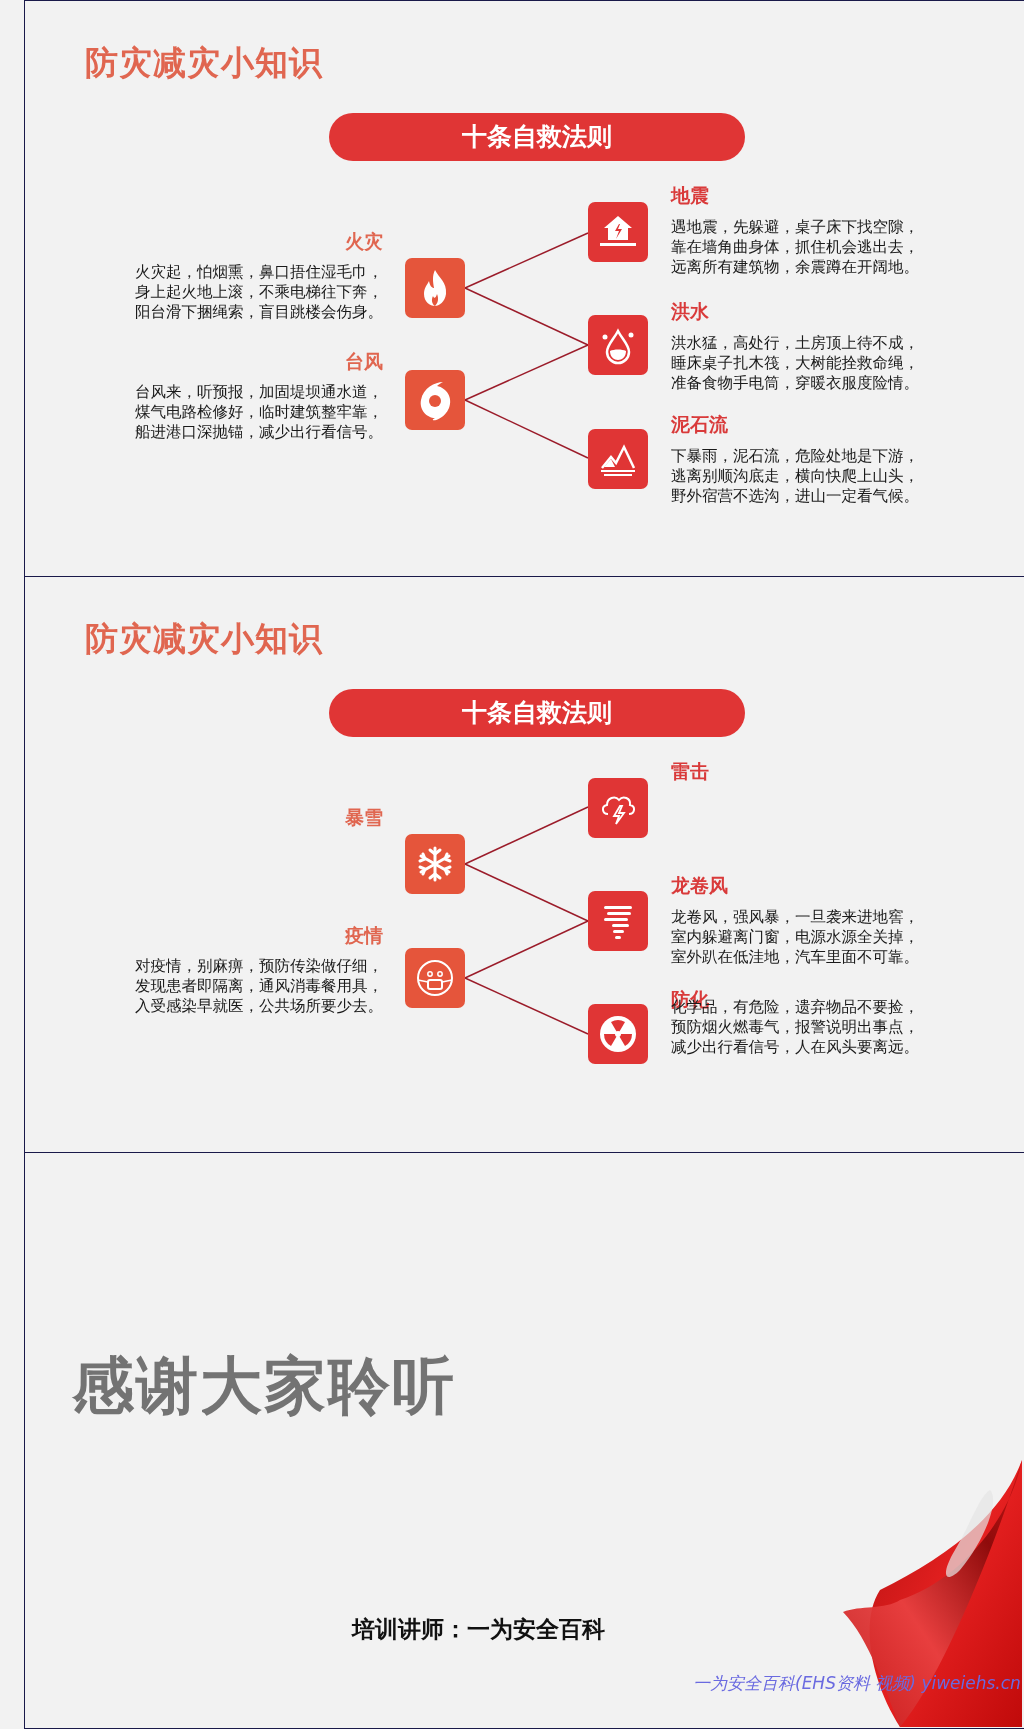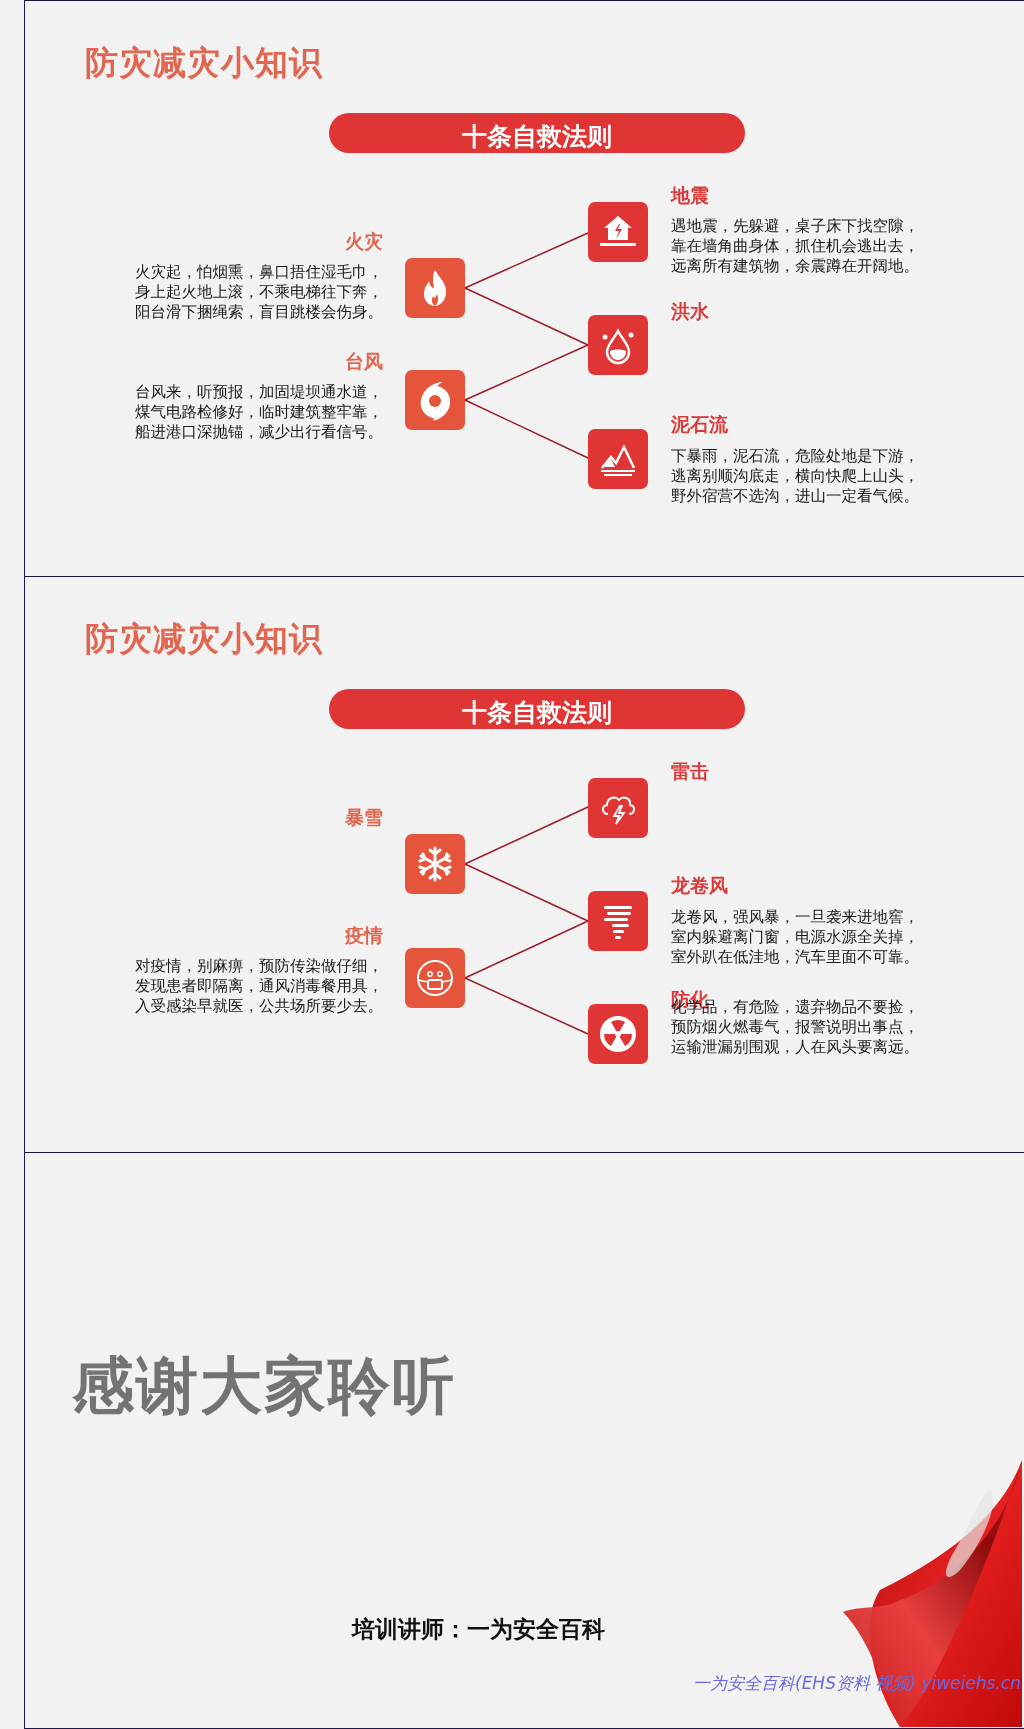--- a/index.html
+++ b/index.html
@@ -2,21 +2,21 @@
 <html><head>
 <meta charset="utf-8">
 <style>
   html, body { margin:0; padding:0; }
   body { width:1024px; height:1729px; background:#f2f2f2; font-family:"DejaVu Sans", sans-serif; position:relative; overflow:hidden; }
   .slide { position:absolute; left:0; width:1022px; background:#f2f2f2; border:1px solid #1a1a4a; overflow:hidden;margin-left:24px; }
   .s1 { top:0; height:575px; }
   .s2 { top:576px; height:575px; }
   .s3 { top:1152px; height:575px; }
   .slide-title { position:absolute; left:60px; top:40px; font-size:33px; font-weight:bold; color:#e06650; letter-spacing:1px; }
-  .pill { position:absolute; left:304px; top:112px; width:416px; height:40px; border-radius:24px; background:#e03535; color:#fff; font-size:25px; font-weight:bold; text-align:center; line-height:48px; }
+  .pill { position:absolute; left:304px; top:112px; width:416px; height:48px; border-radius:24px; background:#e03535; color:#fff; font-size:25px; font-weight:bold; text-align:center; line-height:48px; }
   .lines { position:absolute; left:0; top:0; }
   .icon { position:absolute; width:60px; height:60px; border-radius:7px; display:flex; align-items:center; justify-content:center; }
   .icon.l { background:#e5553b; left:380px; }
   .icon.r { background:#e03535; left:563px; }
   .icon svg { width:44px; height:44px; }
   .item-title { position:absolute; font-size:19px; font-weight:bold; }
   .item-title.l { color:#e06650; right:664px; text-align:right; }
   .item-title.r { color:#d93a3a; left:646px; }
   .item-body { position:absolute; font-size:15.5px; color:#1a1a1a; line-height:20px; }
   .item-body.l { right:664px; text-align:right; }
@@ -62,34 +62,39 @@
     <div>船进港口深抛锚，减少出行看信号。</div>
   </div>
   <div class="icon l" style="top:369px;">
     <svg viewBox="0 0 44 44">
         <path d="M30 4 C22 4 10 10 8 22 C6 32 14 40 22 40 C14 44 30 44 36 30 C40 20 34 10 24 8 C26 6 28 5 30 4 Z" fill="#fff"></path>
         <circle cx="22" cy="23" r="6" fill="#e5553b"></circle>
       </svg>
   </div>
 
   <div class="item-title r" style="top:182px;">地震</div>
-  <div class="item-body r" style="top:216px;font-family:Liberation Mono, monospace;">
+  <div class="item-body r" style="top:216px;">
     <div>遇地震，先躲避，桌子床下找空隙，</div>
     <div>靠在墙角曲身体，抓住机会逃出去，</div>
     <div>远离所有建筑物，余震蹲在开阔地。</div>
   </div>
   <div class="icon r" style="top:201px;">
     <svg viewBox="0 0 44 44">
         <path d="M22 6 L36 18 L32 18 L32 30 L12 30 L12 18 L8 18 Z" fill="#fff"></path>
         <path d="M23 14 L19 21 L23 21 L20 29 L26 19 L22 19 L24 14 Z" fill="#e03535"></path>
         <rect x="4" y="33" width="36" height="3" fill="#fff"></rect>
       </svg>
   </div>
 
   <div class="item-title r" style="top:298px;">洪水</div>
+  <div class="item-body r" style="top:332px;">
+    <div>洪水猛，高处行，土房顶上待不成，</div>
+    <div>睡床桌子扎木筏，大树能拴救命绳，</div>
+    <div>准备食物手电筒，穿暖衣服度险情。</div>
+  </div>
   <div class="icon r" style="top:314px;">
     <svg viewBox="0 0 44 44">
         <path d="M22 8 C18 16 11 22 11 29 C11 35 16 40 22 40 C28 40 33 35 33 29 C33 22 26 16 22 8 Z" fill="none" stroke="#fff" stroke-width="2.5"></path>
         <path d="M14 28 C18 26 26 26 30 28 C30 34 26 37 22 37 C18 37 14 34 14 28 Z" fill="#fff"></path>
         <circle cx="9" cy="14" r="2.5" fill="#fff"></circle>
         <circle cx="35" cy="12" r="2.5" fill="#fff"></circle>
       </svg>
   </div>
 
   <div class="item-title r" style="top:411px;">泥石流</div>
@@ -175,21 +180,21 @@
           <rect x="17" y="31" width="11" height="3" rx="1.5"></rect>
           <rect x="19" y="37" width="6" height="3" rx="1.5"></rect>
         </g>
       </svg>
   </div>
 
   <div class="item-title r" style="top:410px;">防化</div>
   <div class="item-body r" style="top:420px;">
     <div>化学品，有危险，遗弃物品不要捡，</div>
     <div>预防烟火燃毒气，报警说明出事点，</div>
-    <div>运输泄漏别围观，人在风头要离远。</div>
+    <div>减少出行看信号，人在风头要离远。</div>
   </div>
   <div class="icon r" style="top:427px;">
     <svg viewBox="0 0 44 44">
         <circle cx="22" cy="22" r="18" fill="#fff"></circle>
         <circle cx="22" cy="22" r="15" fill="#fff" stroke="#e03535" stroke-width="0"></circle>
         <path d="M22 22 L15 9.9 A14 14 0 0 1 29 9.9 Z" fill="#e03535"></path>
         <path d="M22 22 L36 22 A14 14 0 0 1 29 34.1 Z" fill="#e03535"></path>
         <path d="M22 22 L15 34.1 A14 14 0 0 1 8 22 Z" fill="#e03535"></path>
         <circle cx="22" cy="22" r="3" fill="#fff"></circle>
       </svg>

